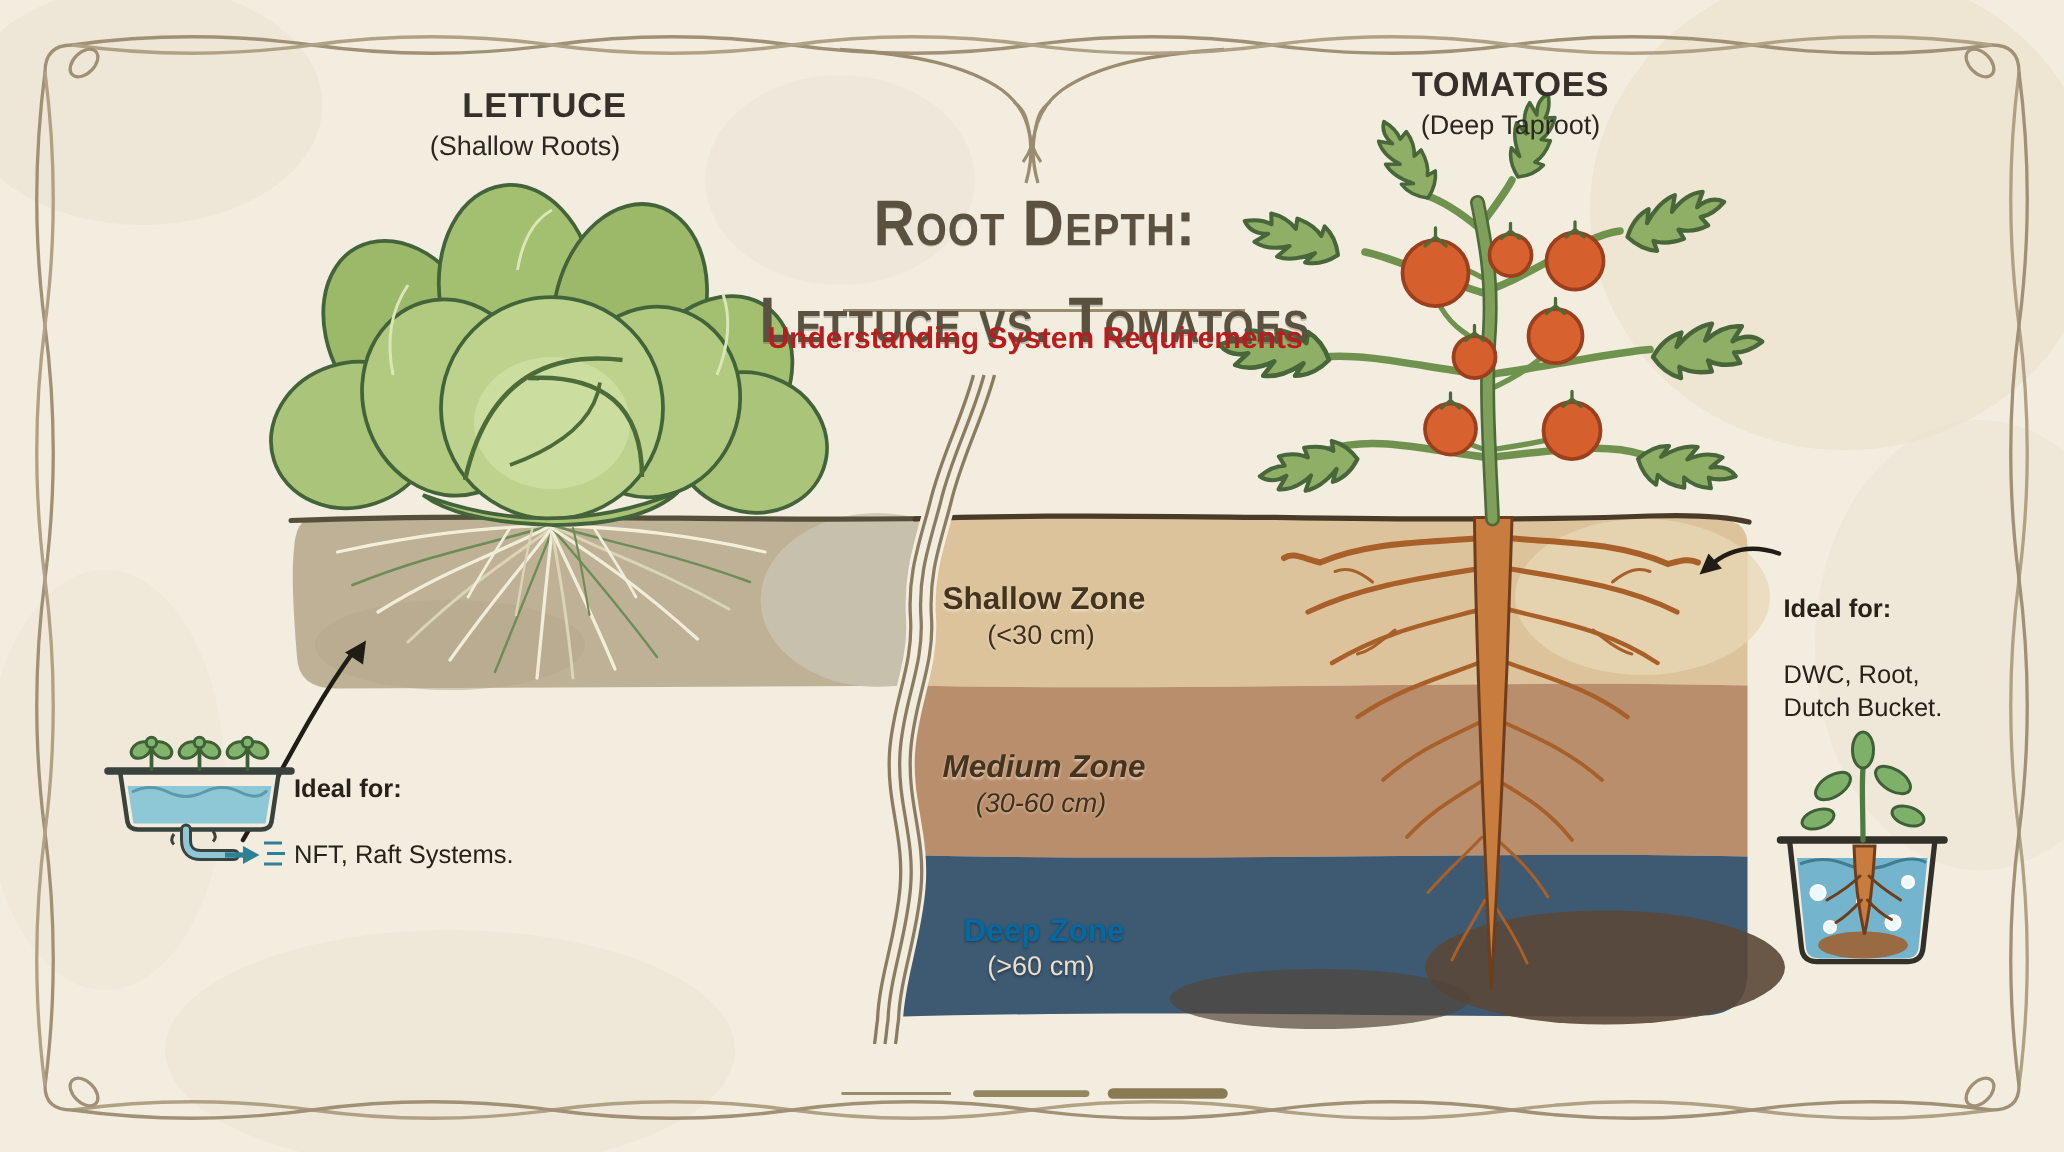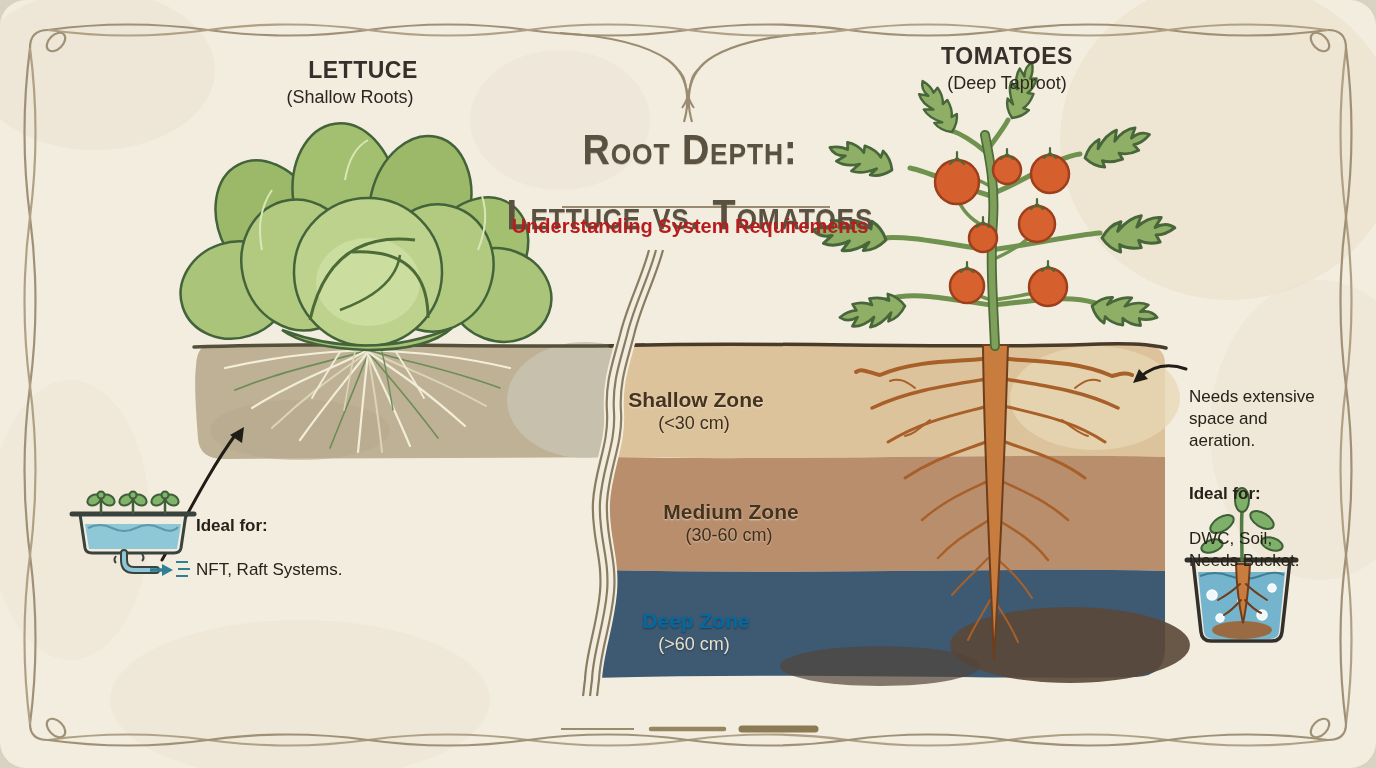--- a/index.html
+++ b/index.html
@@ -1,40 +1,39 @@
 <!DOCTYPE html>
 <html><head>
 <meta charset="utf-8">
 <style>
   html,body{margin:0;padding:0;background:#d8d2c2;}
   .stage{
     position:relative;width:1376px;height:768px;overflow:hidden;
     background:#f3ede0;
     font-family:"Liberation Sans",sans-serif;
-    border-radius:26px;
   }
   .art{position:absolute;left:0;top:0;width:1376px;height:768px;}
   .txt{position:absolute;color:#2e2a22;white-space:pre-line;}
   .center{transform:translateX(-50%);text-align:center;}
   .plant-heading{font-size:23px;font-weight:bold;letter-spacing:.5px;color:#35302a;white-space:nowrap;}
   .plant-subheading{font-size:18px;color:#2b2720;white-space:nowrap;}
   #lettuce-heading{left:363px;top:57px;}
   #lettuce-subheading{left:350px;top:87px;}
   #tomatoes-heading{left:1007px;top:43px;}
   #tomatoes-subheading{left:1007px;top:73px;text-align:right;}
   #title-block{left:690px;top:108px;width:560px;margin-left:-280px;text-align:center;transform:scaleX(.88);}
   .title-line{font-size:43px;line-height:1.09;font-weight:bold;font-variant:small-caps;
     color:#5b5140;letter-spacing:1px;text-shadow:0 1px 0 rgba(59,51,38,.25);}
   #subtitle{left:690px;top:215px;font-size:20px;font-weight:bold;color:#b91c1c;white-space:nowrap;}
   .zone-label{white-space:nowrap;}
   .zone-name{font-size:21px;font-weight:bold;color:#45331e;line-height:1.2;
     text-shadow:0 1px 2px rgba(247,240,226,.65);margin-left:16px;}
   .zone-range{font-size:18px;color:#3e2e1b;line-height:1.3;text-shadow:0 1px 2px rgba(247,240,226,.5);margin-left:12px;}
   #zone-shallow{left:688px;top:387px;}
-  #zone-medium{left:723px;top:499px;}
+  #zone-medium{left:688px;top:499px;font-style:italic;}
   #zone-deep{left:688px;top:608px;}
   #zone-deep .zone-name{color:#0369a1;text-shadow:0 1px 2px rgba(28,42,54,.7);}
   #zone-deep .zone-range{color:#ead]#ead;color:#e9e0cb;text-shadow:0 1px 2px rgba(28,42,54,.7);}
   .note{font-size:17px;line-height:1.3;color:#262219;}
   #left-note{left:196px;top:484px;width:190px;}
   #right-note{left:1189px;top:364px;width:132px;}
   .ideal-label{font-weight:bold;margin-top:9px;}
   #legend-text{left:688px;top:697px;font-size:19px;white-space:nowrap;color:#2a2620;}
   #legend-text .legend-label{font-weight:bold;color:#1f1b14;}
 </style>
@@ -316,19 +315,18 @@
   <div class="zone-name">Deep Zone</div>
   <div class="zone-range">(&gt;60 cm)</div>
 </div>
 
 <div class="txt note" id="left-note">
   <div class="ideal-label">Ideal for:</div>
   <div>NFT, Raft Systems.</div>
 </div>
 
 <div class="txt note" id="right-note">
-  <div>Needs extensive space and aeration.</div>
   <div class="ideal-label">Ideal for:</div>
-  <div>DWC, Soil, Needs Bucket.</div>
+  <div>DWC, Root, Dutch Bucket.</div>
 </div>
 
 
 </div>
 
 </body></html>

